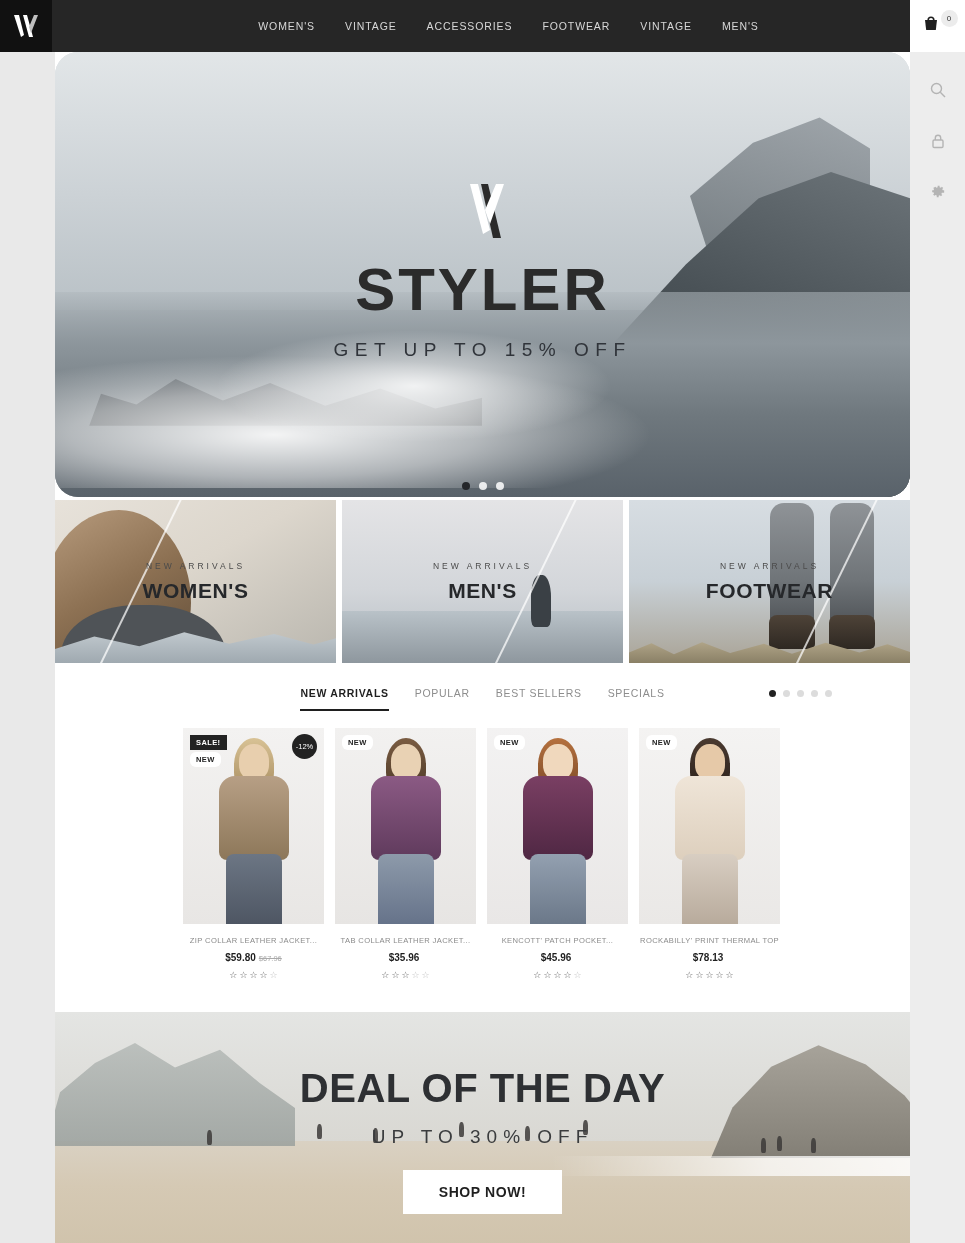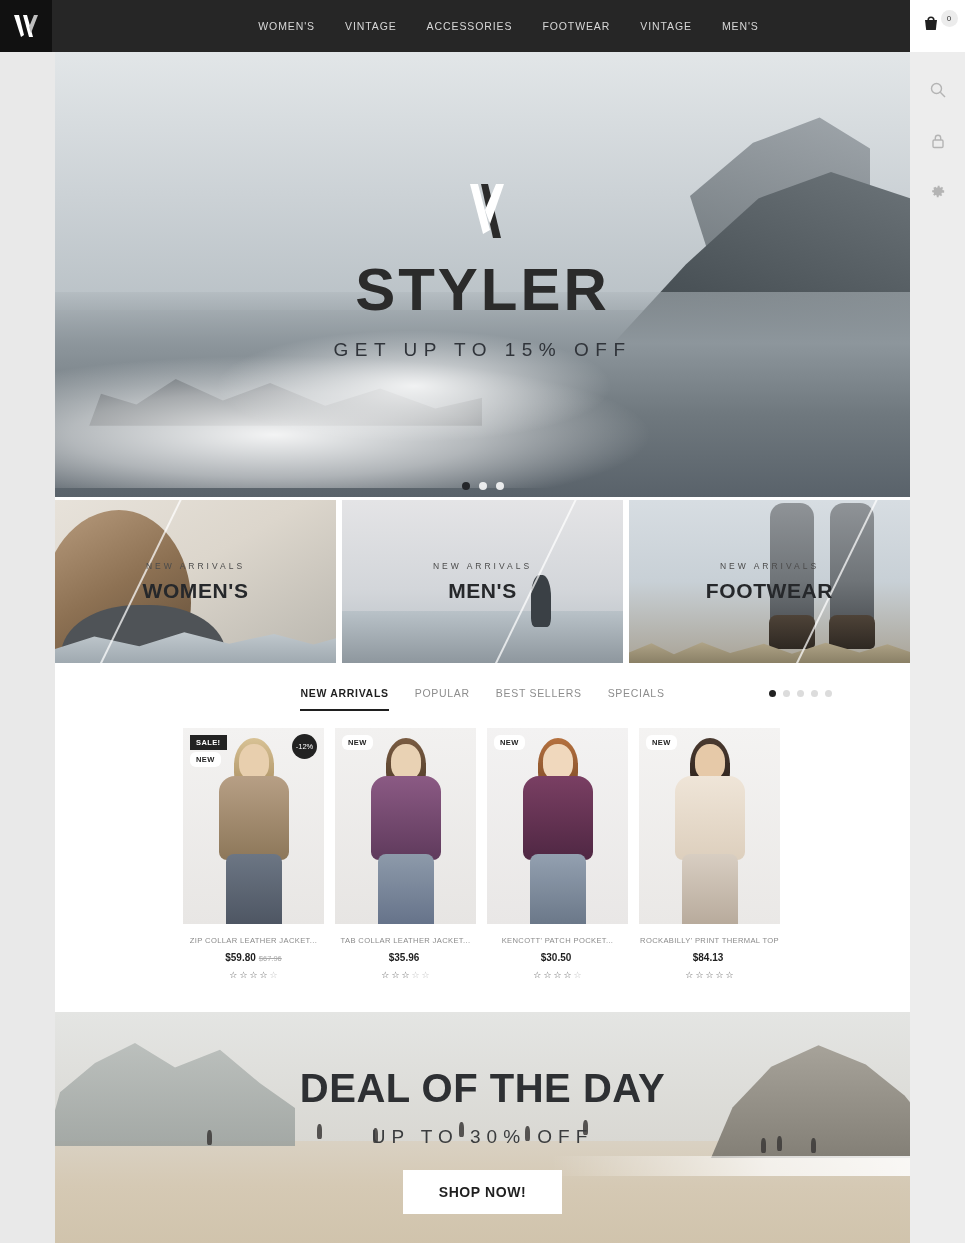--- a/index.html
+++ b/index.html
@@ -54,20 +54,21 @@
   
   .content {
     position: absolute; left: 55px; top: 52px; width: 855px; height: 1191px;
     background: #fff; overflow: hidden;
   }
 
   
   .hero {
     position: relative; width: 855px; height: 445px; overflow: hidden;
     background: linear-gradient(175deg,#d9dde0 0%, #c5cbd0 38%, #9fa8ad 62%, #6e777c 100%);
+    border-radius: 23px;
   }
   .hero-sky {
     position: absolute; left: 0; top: 0; width: 100%; height: 58%;
     background: linear-gradient(180deg,#e2e6e8 0%, #ccd2d6 55%, #b9c1c6 100%);
   }
   .hero-cliff-r {
     position: absolute; right: -20px; top: 120px; width: 330px; height: 330px;
     background: linear-gradient(200deg,#6d757a 0%, #4a5257 45%, #2e3538 100%);
     clip-path: polygon(18% 100%, 4% 52%, 26% 28%, 48% 8%, 70% 0%, 100% 10%, 100% 100%);
   }
@@ -468,21 +469,21 @@
       <div class="card">
         <div class="card-img pbg-3">
           <div class="model-hair" style="background:linear-gradient(180deg,#b5713f 0%,#7d4a26 100%);"></div>
           <div class="model-head" style="background:#f0d8bd;"></div>
           <div class="model-top" style="background:linear-gradient(180deg,#7a3f63 0%,#4f2743 100%);"></div>
           <div class="model-legs" style="background:linear-gradient(180deg,#93a0b0 0%,#6b7competence 100%);background:linear-gradient(180deg,#93a0b0 0%,#6b7889 100%);"></div>
           <div class="badge-new solo">NEW</div>
         </div>
         <div class="card-name">KENCOTT' PATCH POCKET...</div>
         <div class="card-price-row">
-          <span class="card-price">$30.50</span>
+          <span class="card-price">$45.96</span>
           <span class="card-old"></span>
         </div>
         <div class="stars">
           <span class="star on">☆</span>
           <span class="star on">☆</span>
           <span class="star on">☆</span>
           <span class="star on">☆</span>
           <span class="star">☆</span>
         </div>
       </div>
@@ -490,21 +491,21 @@
       <div class="card">
         <div class="card-img pbg-4">
           <div class="model-hair" style="background:linear-gradient(180deg,#4a3a30 0%,#2c211b 100%);"></div>
           <div class="model-head" style="background:#e6c9a8;"></div>
           <div class="model-top" style="background:linear-gradient(180deg,#efe5d8 0%,#ddcfbd 100%);"></div>
           <div class="model-legs" style="background:linear-gradient(180deg,#d8cec2 0%,#b8ab9c 100%);"></div>
           <div class="badge-new solo">NEW</div>
         </div>
         <div class="card-name">ROCKABILLY' PRINT THERMAL TOP</div>
         <div class="card-price-row">
-          <span class="card-price">$84.13</span>
+          <span class="card-price">$78.13</span>
           <span class="card-old"></span>
         </div>
         <div class="stars">
           <span class="star on">☆</span>
           <span class="star on">☆</span>
           <span class="star on">☆</span>
           <span class="star on">☆</span>
           <span class="star on">☆</span>
         </div>
       </div>

